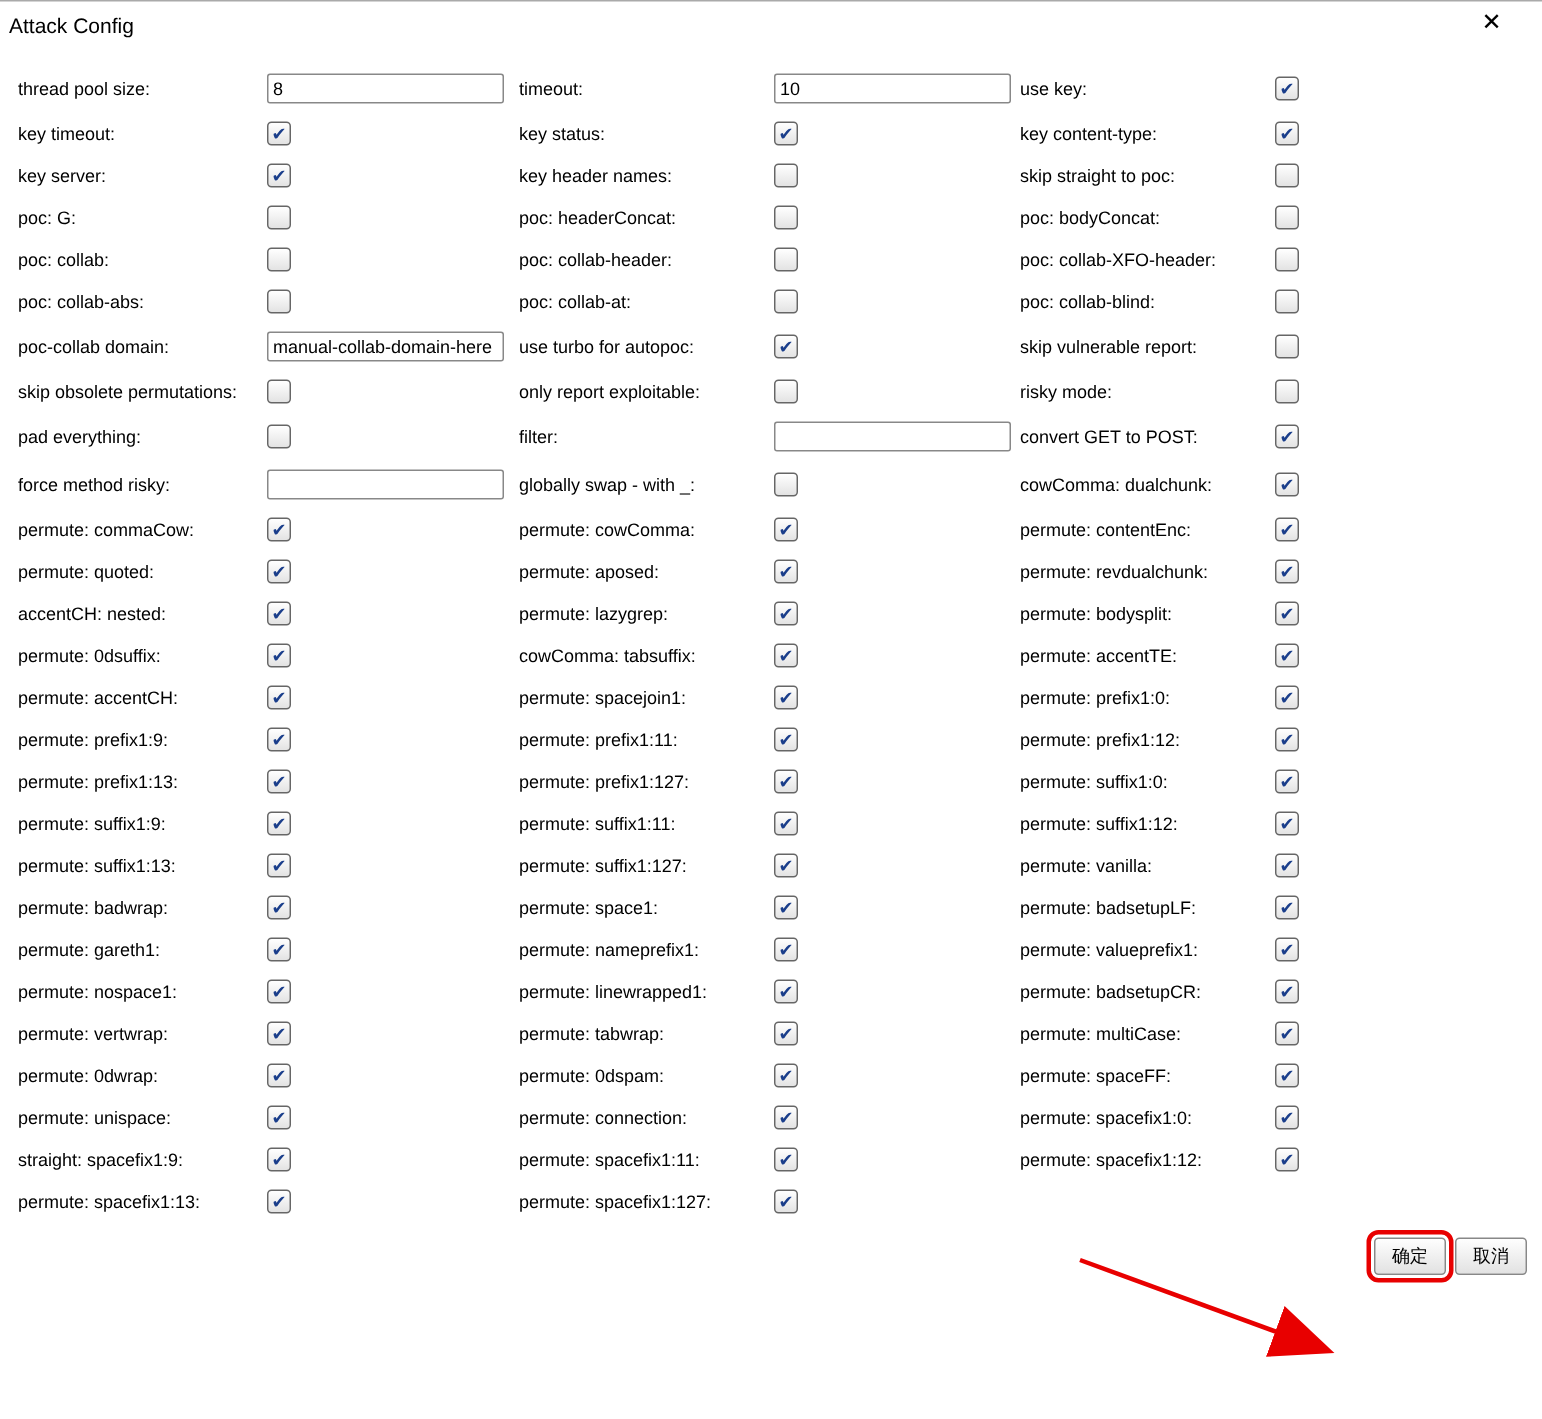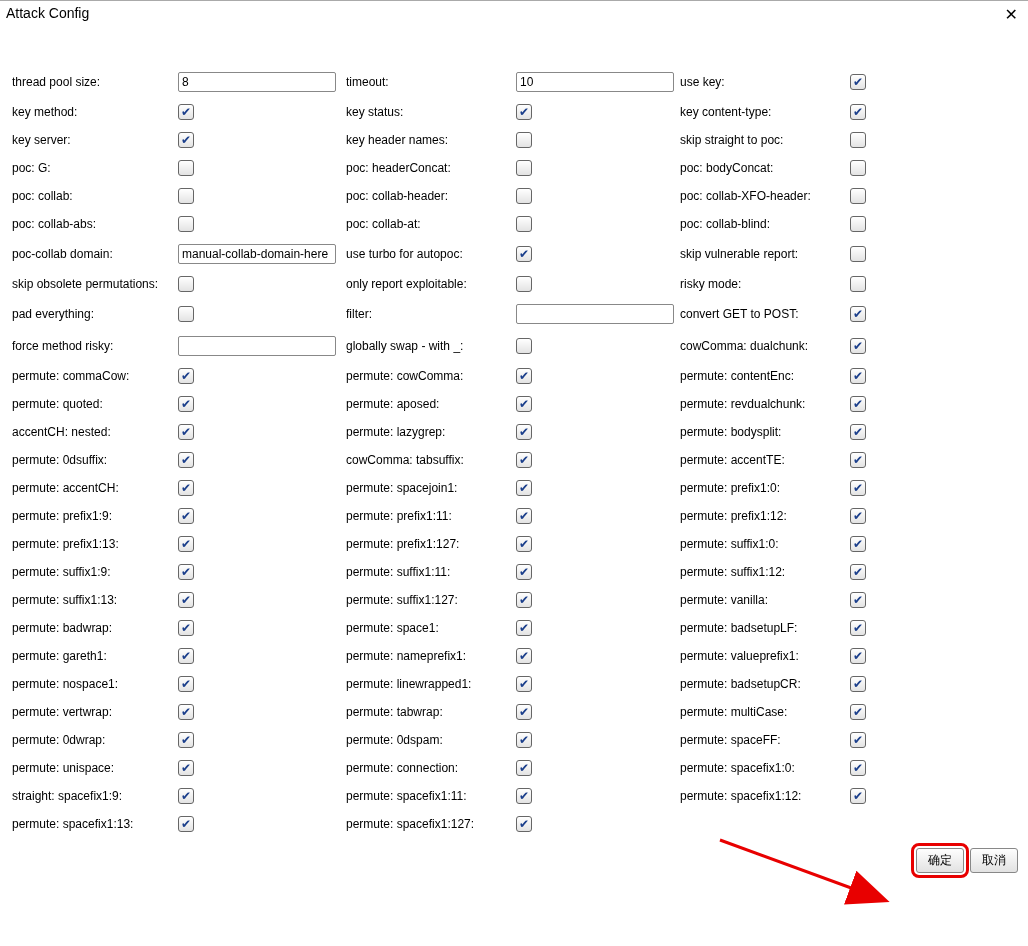--- a/index.html
+++ b/index.html
@@ -12,37 +12,36 @@
     width: 1028px;
   }
   .window {
     border-top: 1px solid #aaa;
     width: 1028px;
     box-sizing: border-box;
   }
   .titlebar {
     display: flex;
     justify-content: space-between;
-    align-items: flex-start;
-    padding: 4px 10px 4px 6px;
+    align-items: flex-end;
+    padding: 4px 27px 4px 6px;
     font-size: 14px;
   }
   .close-x {
     font-size: 16px;
     cursor: default;
   }
   .content {
     padding: 20px 12px 10px 12px;
   }
   .grid {
     display: grid;
     grid-template-columns: 166px 168px 170px 164px 170px 22px;
     align-items: center;
     row-gap: 12px;
-    margin-top: 24px;
   }
   .label {
     white-space: nowrap;
   }
   input[type="text"] {
     height: 18px;
     border: 1px solid #888;
     border-radius: 2px;
     padding: 0 3px;
     font-size: 12px;
@@ -109,21 +108,21 @@
           <input type="text" value="8" style="">
         </div>
         <div class="label">timeout:</div>
         <div class="ctrl-cell">
           <input type="text" value="10" style="">
         </div>
         <div class="label">use key:</div>
         <div class="ctrl-cell">
           <span class="cb checked"></span>
         </div>
-        <div class="label">key method:</div>
+        <div class="label">key timeout:</div>
         <div class="ctrl-cell">
           <span class="cb checked"></span>
         </div>
         <div class="label">key status:</div>
         <div class="ctrl-cell">
           <span class="cb checked"></span>
         </div>
         <div class="label">key content-type:</div>
         <div class="ctrl-cell">
           <span class="cb checked"></span>

